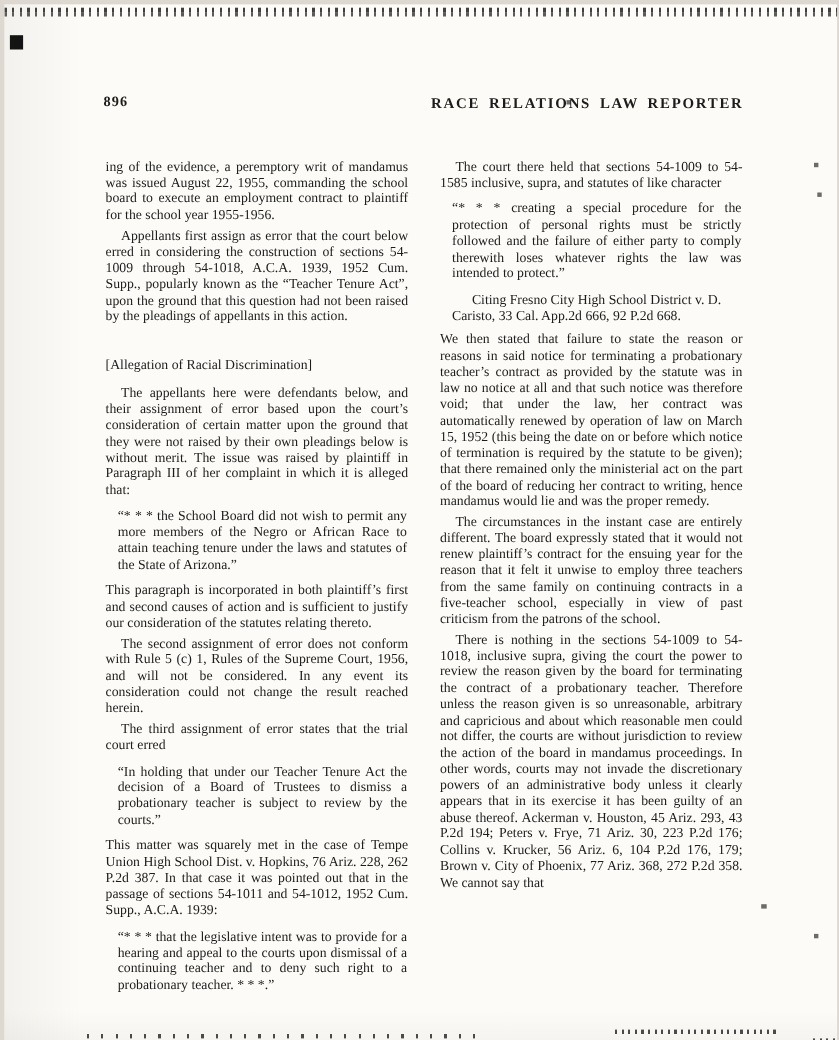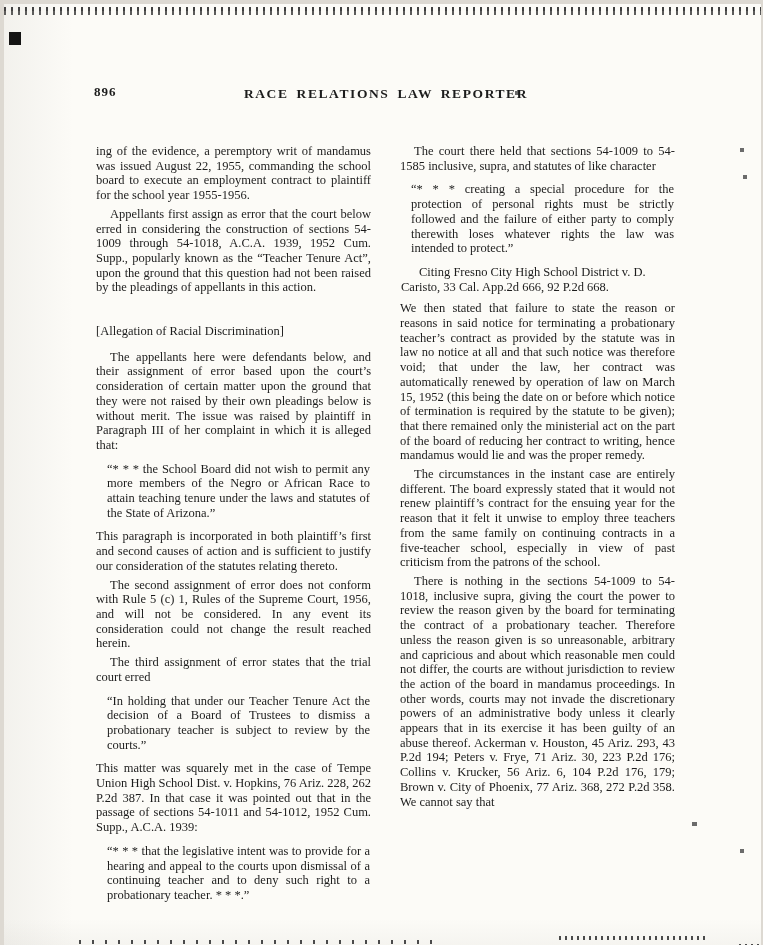--- a/index.html
+++ b/index.html
@@ -41,36 +41,36 @@
   .speck-c { left: 688px; top: 818px; width: 5px; height: 2px; }
   .speck-d { left: 736px; top: 845px; width: 3px; height: 4px; }
   .speck-e { left: 511px; top: 87px; width: 3px; height: 3px; }
 
   .header { position: absolute; top: 78px; left: 88px; width: 588px; height: 20px; }
   .page-number {
     position: absolute; left: 0; top: 0;
     font-weight: bold; font-size: 13px; letter-spacing: 1px;
   }
   .header-title {
-    text-align: center; font-weight: bold; font-size: 13.5px; letter-spacing: 1.6px;
+    text-align: right; font-weight: bold; font-size: 13.5px; letter-spacing: 1.6px;
     word-spacing: 3px;
   }
 
   .column {
     position: absolute; top: 136px; width: 283px;
     font-size: 12.5px; line-height: 14.7px; text-align: justify;
   }
   .col-left  { left: 88px; }
   .col-right { left: 392px; }
 
   .block { text-align: justify; }
   .block.para.indent { text-indent: 14px; }
   .block.quote { margin: 5px 1px 5px 11px; }
   .block.heading { margin: 25px 0 7px 0; text-align: left; }
-  .block.citation { margin: 3px 0 3px 1px; text-indent: 18px; text-align: left; }
+  .block.citation { margin: 3px 0 3px 11px; text-indent: 18px; text-align: left; }
 </style>
 </head>
 <body>
 
 <div class="page">
 
   <div class="dotline dot-top-1"></div>
   <div class="dotline dot-top-2"></div>
   <div class="artifact-square"></div>
   <div class="speck speck-a"></div>

